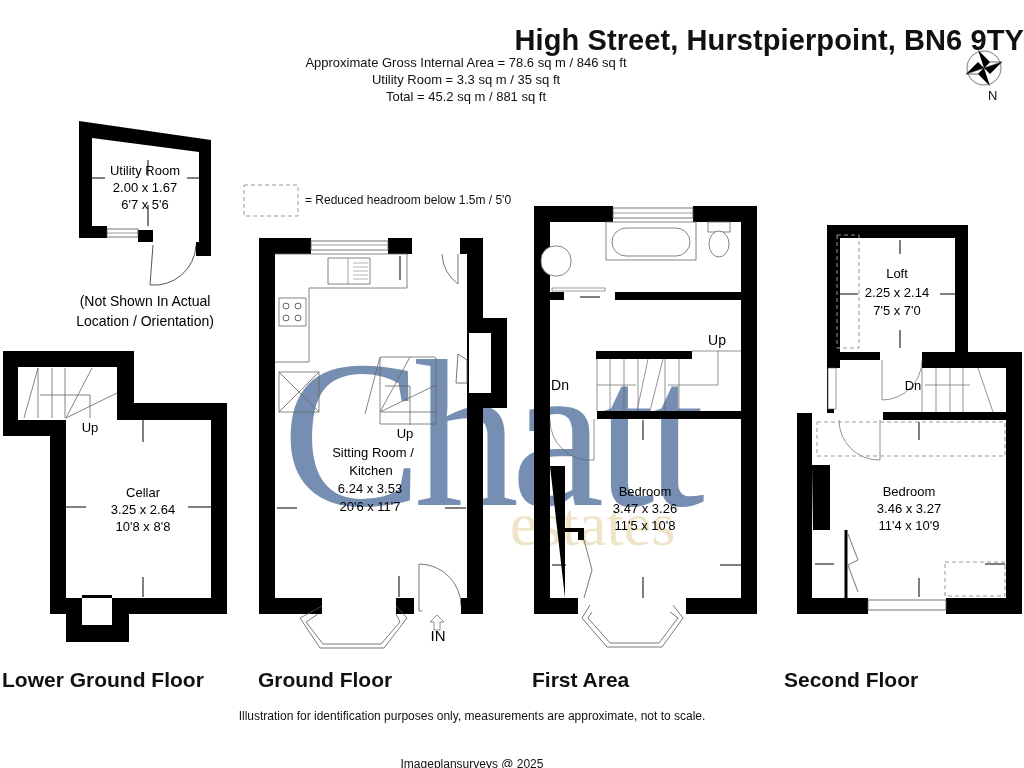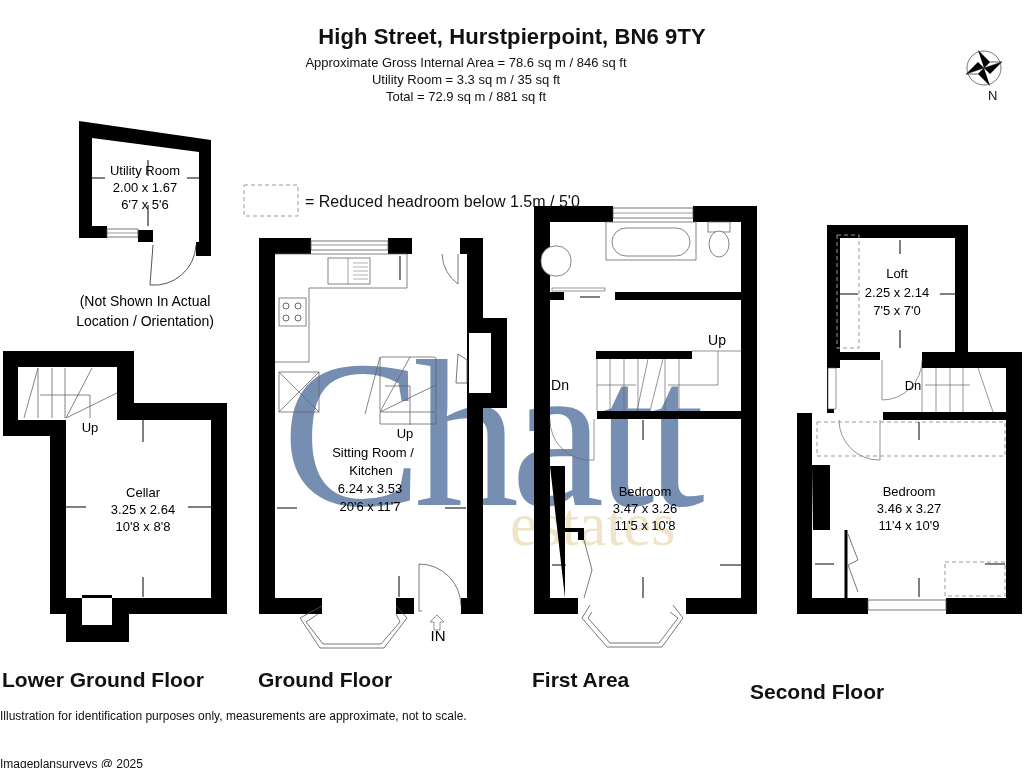--- a/index.html
+++ b/index.html
@@ -1,31 +1,31 @@
 <!DOCTYPE html>
 <html><head>
 <meta charset="utf-8">
 <style>
   html, body { margin: 0; padding: 0; background: #ffffff; }
   body { width: 1024px; height: 768px; position: relative; overflow: hidden; font-family: "Liberation Sans", sans-serif; color: #111; }
   .abs { position: absolute; }
-  .title { left: 0; width: 1024px; top: 24px; text-align: center; font-weight: bold; font-size: 22px; letter-spacing: 0.1px; }
+  .title { left: 0; width: 1024px; top: 24px; text-align: right; font-weight: bold; font-size: 29px; letter-spacing: 0.1px; }
   .sub { left: 0; width: 932px; text-align: center; font-size: 13px; }
   .floor-label { font-weight: bold; font-size: 21px; top: 668px; }
-  .foot { left: 0; width: 864px; text-align: left; font-size: 12px; }
+  .foot { left: 0; width: 864px; text-align: center; font-size: 12px; padding-left: 40px; }
   svg.plan { position: absolute; left: 0; top: 0; }
   .wm { font-family: "Liberation Serif", serif; }
 </style>
 </head>
 <body>
 
 <div class="abs title">High Street, Hurstpierpoint, BN6 9TY</div>
 <div class="abs sub" style="top:55px">Approximate Gross Internal Area = 78.6 sq m / 846 sq ft</div>
 <div class="abs sub" style="top:72px">Utility Room  = 3.3 sq m / 35 sq ft</div>
-<div class="abs sub" style="top:89px">Total = 72.9 sq m / 881 sq ft</div>
+<div class="abs sub" style="top:89px">Total = 45.2 sq m / 881 sq ft</div>
 
 <svg class="plan" width="1024" height="768" viewBox="0 0 1024 768">
 
   <g opacity="0.95">
     <text class="wm" x="282" y="505" font-size="210" fill="#6f89ad" font-family="Liberation Serif, serif" letter-spacing="-8">Chatt</text>
     <text class="wm" x="510" y="545" font-size="62" fill="#efe3c6" font-family="Liberation Serif, serif">estates</text>
   </g>
 
   <g>
     <circle cx="984" cy="68" r="17" fill="none" stroke="#777" stroke-width="1"></circle>
@@ -209,21 +209,21 @@
   <text x="897" y="278" font-size="13" text-anchor="middle">Loft</text>
   <text x="897" y="297" font-size="13" text-anchor="middle">2.25 x 2.14</text>
   <text x="897" y="315" font-size="13" text-anchor="middle">7'5 x 7'0</text>
   <text x="913" y="390" font-size="13" text-anchor="middle">Dn</text>
   <text x="909" y="496" font-size="13" text-anchor="middle">Bedroom</text>
   <text x="909" y="513" font-size="13" text-anchor="middle">3.46 x 3.27</text>
   <text x="909" y="530" font-size="13" text-anchor="middle">11'4 x 10'9</text>
 </svg>
 
 <div class="abs" style="left:988px;top:88px;font-size:13px;">N</div>
-<div class="abs" style="left:305px;top:193px;font-size:16px;">= Reduced headroom below 1.5m / 5'0</div>
+<div class="abs" style="left:305px;top:193px;font-size:12px;">= Reduced headroom below 1.5m / 5'0</div>
 
 <div class="abs floor-label" style="left:2px;">Lower Ground Floor</div>
 <div class="abs floor-label" style="left:258px;">Ground Floor</div>
 <div class="abs floor-label" style="left:532px;">First Area</div>
-<div class="abs floor-label" style="left:750px;margin-top:12px;">Second Floor</div>
+<div class="abs floor-label" style="left:784px;">Second Floor</div>
 
 <div class="abs foot" style="top:709px;">Illustration for identification purposes only, measurements are approximate, not to scale.</div>
 <div class="abs foot" style="top:724px;margin-top:33px;">Imageplansurveys @ 2025</div>
 
 </body></html>

